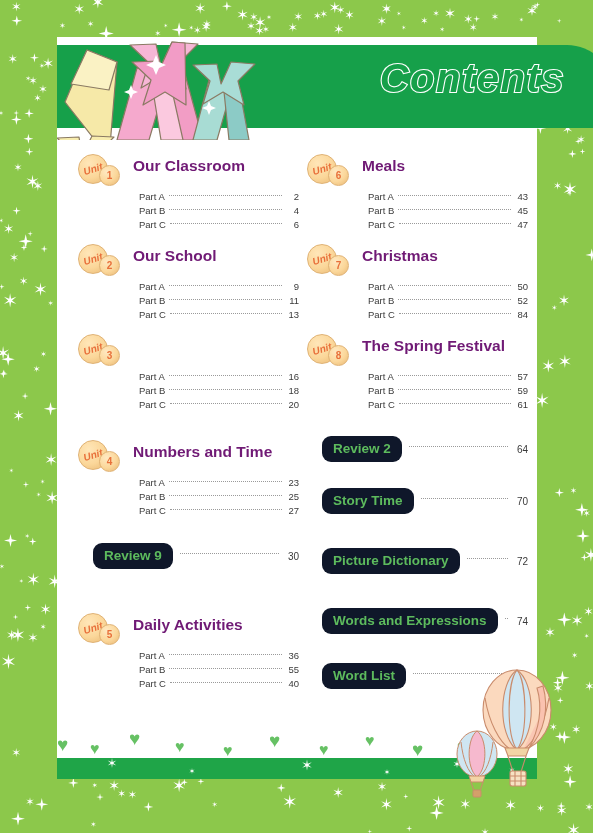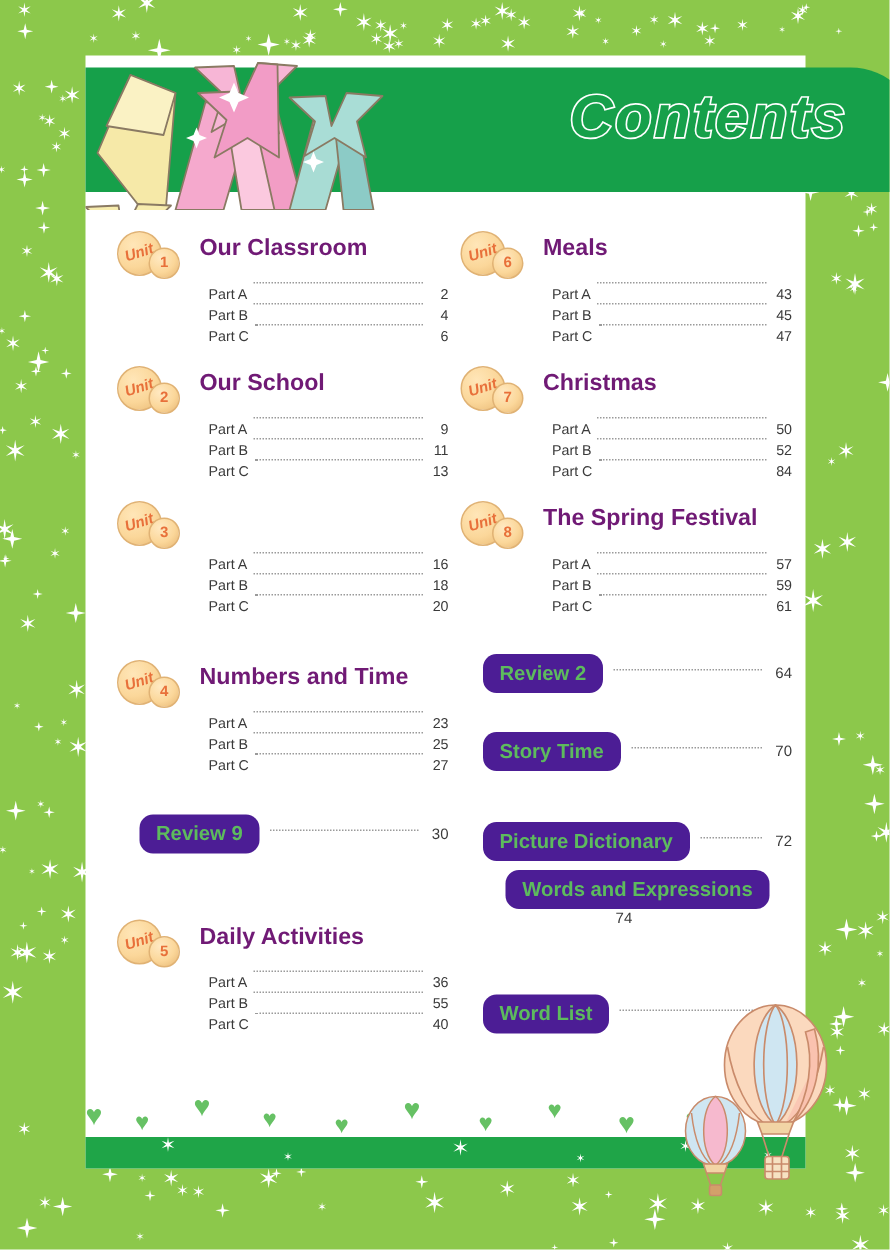--- a/index.html
+++ b/index.html
@@ -87,41 +87,41 @@
   }
   .unit-title {
     position: absolute; left: 62px; top: 3px;
     font-size: 15.5px; font-weight: bold;
     color: #701a75; white-space: nowrap;
   }
 
   
   .parts { margin-top: 2px; padding-left: 68px; }
   .part-row {
-    display: flex; align-items: flex-start;
+    display: flex; align-items: center;
     font-size: 9.5px; color: #3A3A3A;
     line-height: 14px;
   }
   .part-label { white-space: nowrap; }
   .dots {
     flex: 1;
     margin: 0 3px 0 4px;
     border-bottom: 1px dotted #9A9A9A;
     transform: translateY(-2px);
   }
   .part-page { min-width: 14px; text-align: right; white-space: nowrap; }
 
   
   .special-entry {
     position: absolute; width: 100%;
     display: flex; align-items: center;
   }
   .pill {
     display: inline-block;
-    background: #4c1d95;
+    background: #0f172a;
     color: #5DBB5D;
     font-size: 13.5px; font-weight: bold;
     padding: 5px 11px 6px;
     border-radius: 9px;
     white-space: nowrap;
     margin-left: 22px;
   }
   .special-entry .dots { margin: 0 5px 0 7px; transform: translateY(-3px); }
   .special-entry .part-page { font-size: 10px; color: #3A3A3A; min-width: 15px; }
 
@@ -635,21 +635,21 @@
       <div class="special-entry" style="top: 360px;">
         <span class="pill">Story Time</span>
         <span class="dots"></span>
         <span class="part-page">70</span>
       </div>
       <div class="special-entry" style="top: 420px;">
         <span class="pill">Picture Dictionary</span>
         <span class="dots"></span>
         <span class="part-page">72</span>
       </div>
-      <div class="special-entry" style="top: 452px; flex-direction: column;">
+      <div class="special-entry" style="top: 480px;">
         <span class="pill">Words and Expressions</span>
         <span class="dots"></span>
         <span class="part-page">74</span>
       </div>
       <div class="special-entry" style="top: 535px;">
         <span class="pill">Word List</span>
         <span class="dots"></span>
         <span class="part-page">76</span>
       </div>
     </div>

